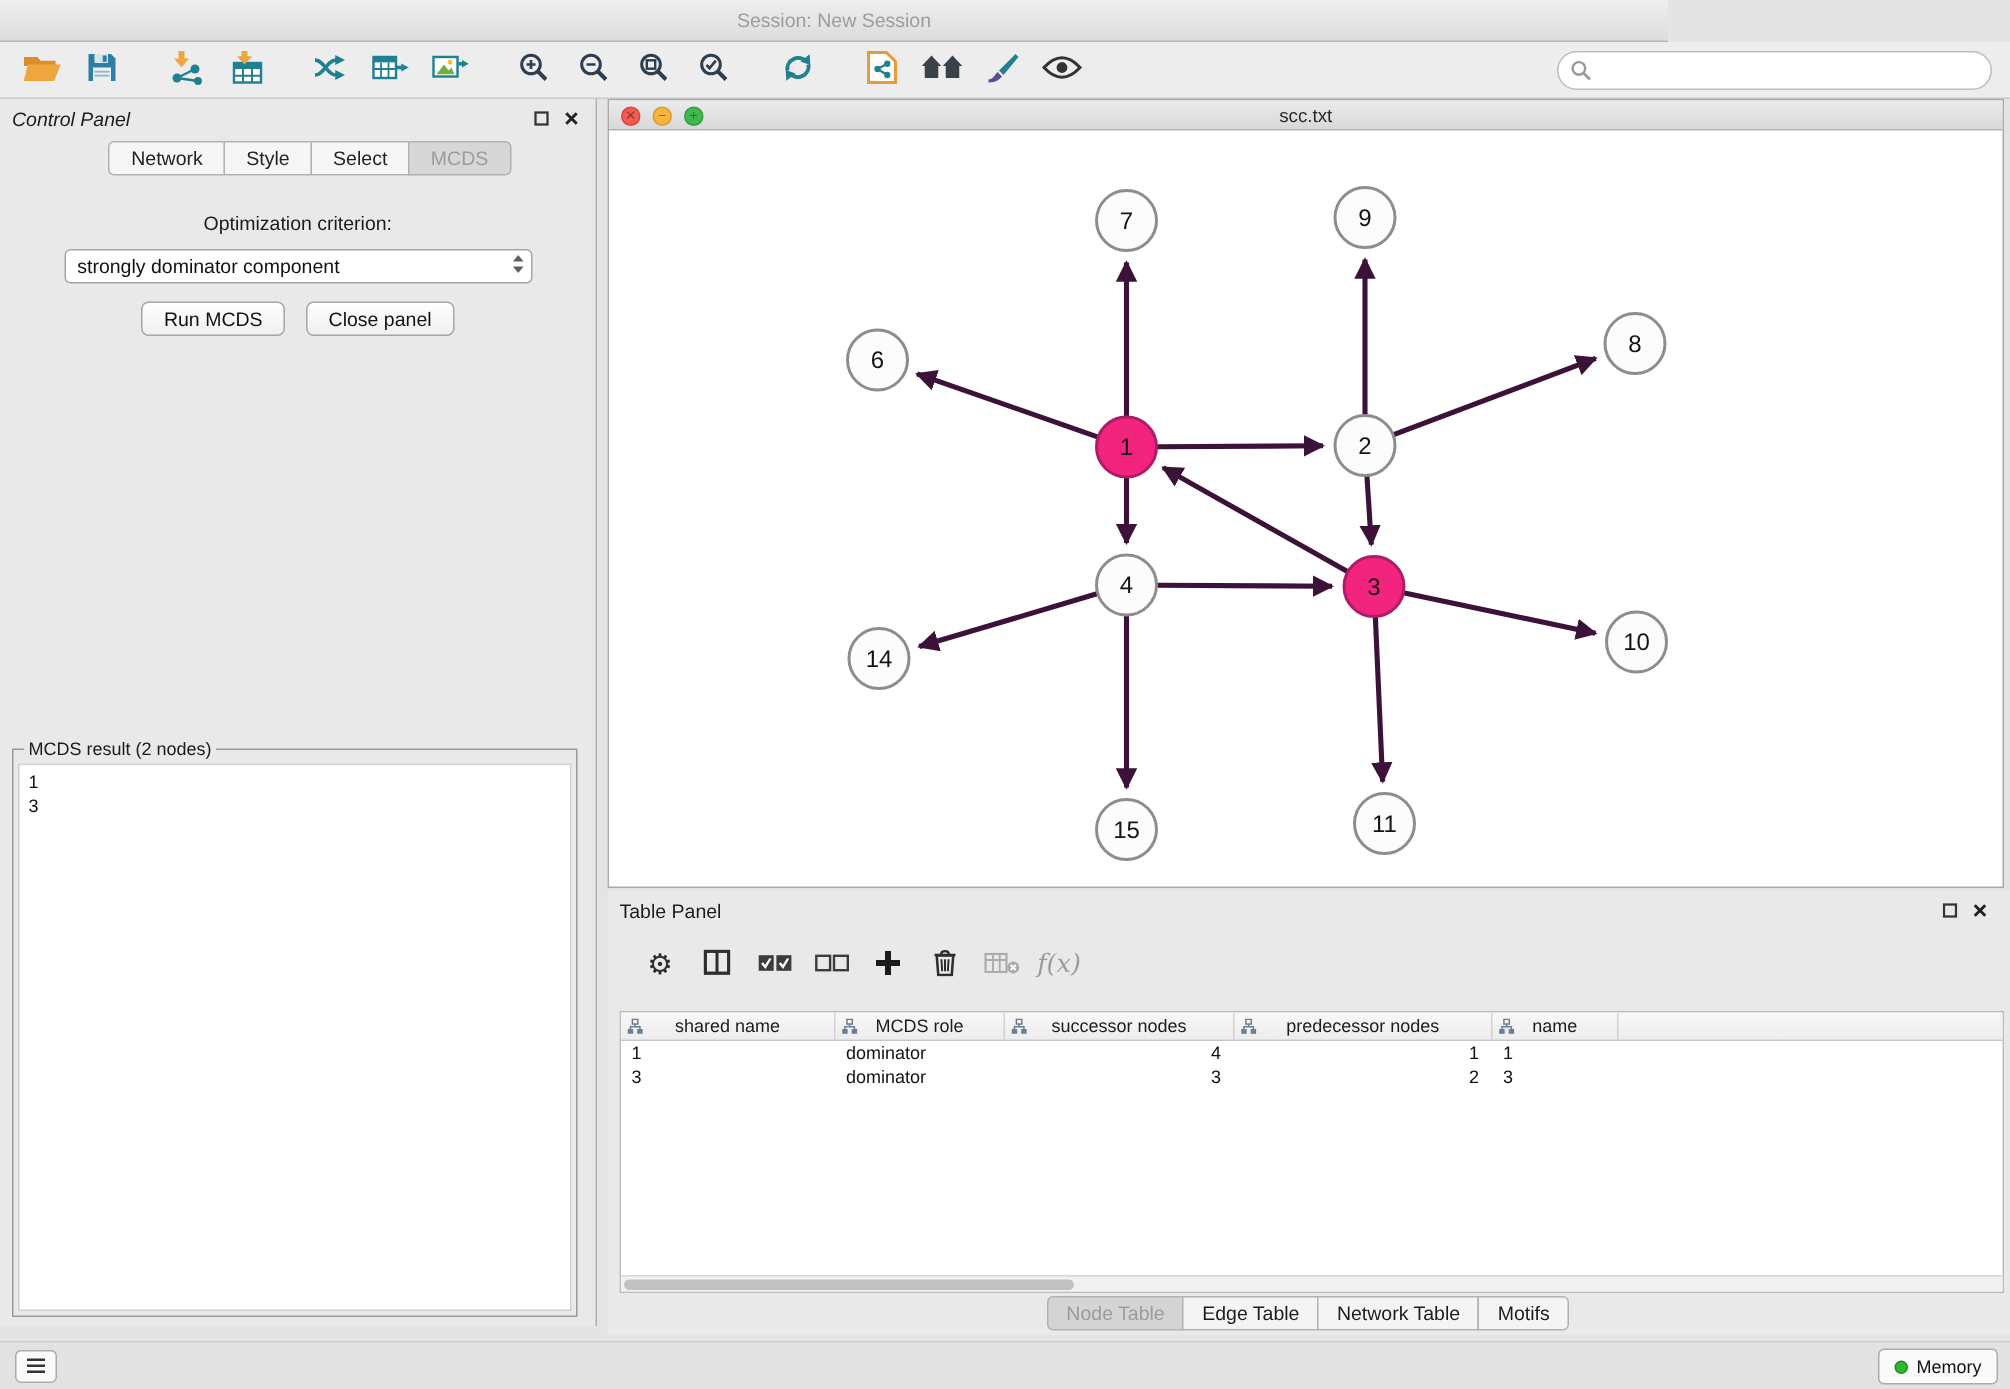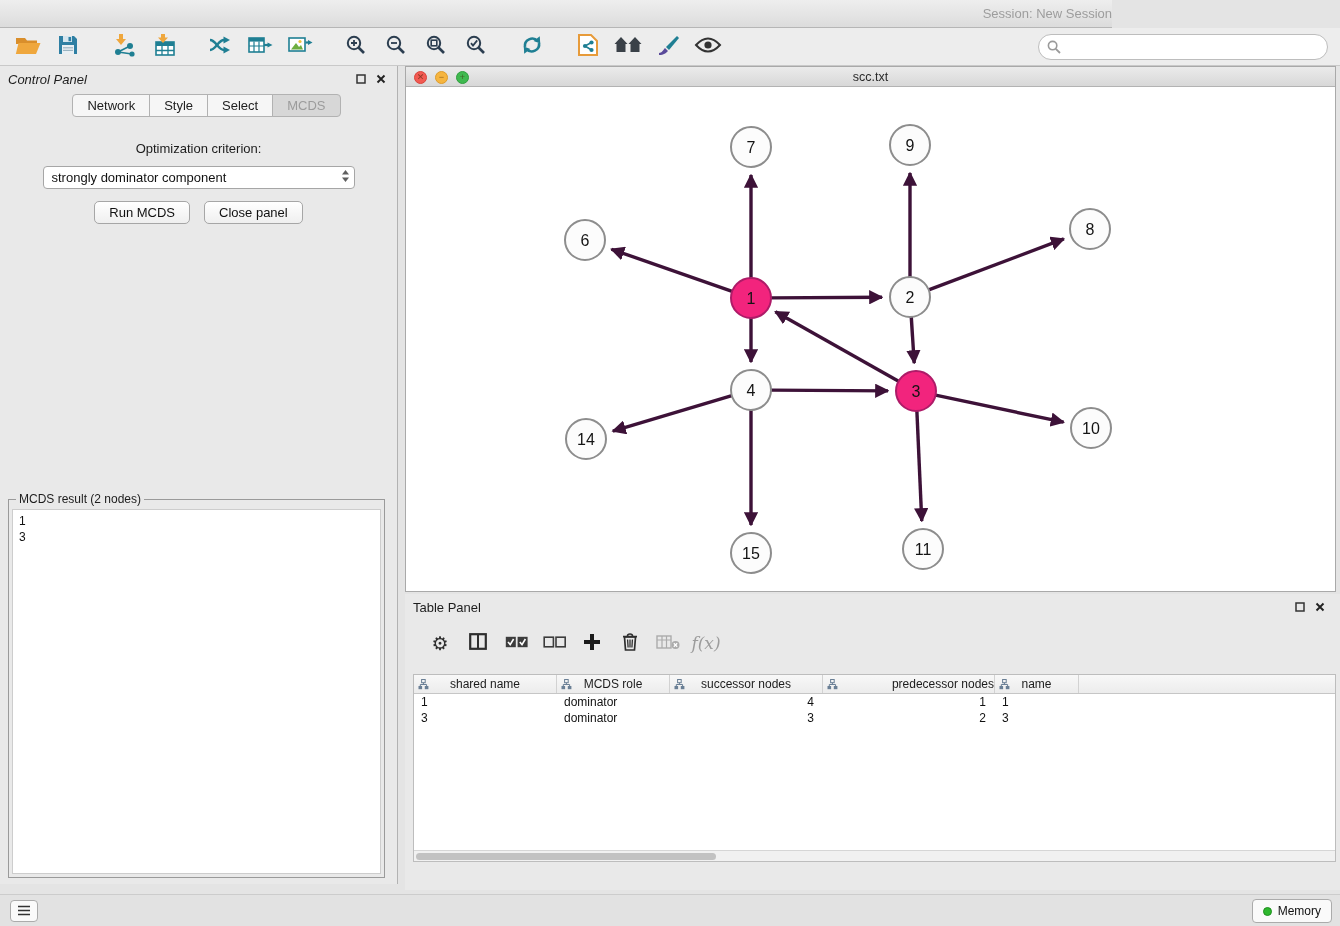--- a/index.html
+++ b/index.html
@@ -3,21 +3,21 @@
 <meta charset="utf-8">
 <style>
   * { box-sizing: border-box; margin: 0; padding: 0; }
   html,body { width:1340px; height:926px; }
   body { font-family: "Liberation Sans", sans-serif; background:#e4e4e4; overflow:hidden; }
   .app { position:relative; width:1340px; height:926px; background:#e4e4e4; }
 
   
   .titlebar { position:absolute; left:0; top:0; width:1112px; height:28px;
     background:linear-gradient(#eeeeee,#dcdcdc); border-bottom:1px solid #b6b6b6;
-    display:flex; align-items:center; justify-content:flex-end; color:#9d9d9d; font-size:13px; }
+    display:flex; align-items:center; justify-content:center; color:#9d9d9d; font-size:13px; }
 
   
   .toolbar { position:absolute; left:0; top:28px; width:1340px; height:38px;
     background:#ededed; border-bottom:1px solid #c9c9c9; display:flex; align-items:center; padding-left:8px; }
   .tbtn { width:40px; height:32px; background:transparent; border:none; display:flex;
     align-items:center; justify-content:center; cursor:pointer; }
   .tsep { width:16px; height:1px; }
   .search-wrap { position:absolute; right:12px; top:6px; width:290px; height:26px; }
   .search-wrap input { width:100%; height:100%; border:1px solid #bdbdbd; border-radius:13px;
     padding:0 10px 0 28px; font-size:13px; background:#fff; outline:none; }
@@ -452,21 +452,21 @@
           </div>
           <div class="th" style="width: 153px;">
             <svg class="sort-ic" width="11" height="11" viewBox="0 0 11 11">
               <rect x="3.6" y="0.5" width="3.6" height="3.2" fill="none" stroke="#6a7f95"></rect>
               <rect x="0.5" y="7" width="3.6" height="3.2" fill="#6a7f95"></rect>
               <rect x="6.8" y="7" width="3.6" height="3.2" fill="#6a7f95"></rect>
               <path d="M5.4 3.7 v1.8 M2.3 7 v-1.5 h6.3 V7" stroke="#6a7f95" fill="none"></path>
             </svg>
             <span class="th-label">successor nodes</span>
           </div>
-          <div class="th" style="width: 172px; justify-content: flex-end;">
+          <div class="th" style="width: 172px;">
             <svg class="sort-ic" width="11" height="11" viewBox="0 0 11 11">
               <rect x="3.6" y="0.5" width="3.6" height="3.2" fill="none" stroke="#6a7f95"></rect>
               <rect x="0.5" y="7" width="3.6" height="3.2" fill="#6a7f95"></rect>
               <rect x="6.8" y="7" width="3.6" height="3.2" fill="#6a7f95"></rect>
               <path d="M5.4 3.7 v1.8 M2.3 7 v-1.5 h6.3 V7" stroke="#6a7f95" fill="none"></path>
             </svg>
             <span class="th-label">predecessor nodes</span>
           </div>
           <div class="th" style="width: 84px;">
             <svg class="sort-ic" width="11" height="11" viewBox="0 0 11 11">
@@ -491,20 +491,26 @@
             <div class="td" style="width: 113px; text-align: left;">dominator</div>
             <div class="td" style="width: 153px; text-align: right;">3</div>
             <div class="td" style="width: 172px; text-align: right;">2</div>
             <div class="td" style="width: 84px; text-align: left;">3</div>
           </div>
         </div>
       <div class="hscroll">
           <div class="thumb"></div>
         </div>
     </div>
+    <div class="tp-tabs">
+      <div class="tp-tab active">Node Table</div>
+      <div class="tp-tab">Edge Table</div>
+      <div class="tp-tab">Network Table</div>
+      <div class="tp-tab">Motifs</div>
+    </div>
   </div>
 
   <div class="statusbar">
     <button class="list-btn">
       <span><svg width="14" height="11" viewBox="0 0 14 11">
             <path d="M1 1.5 h12 M1 5.5 h12 M1 9.5 h12" stroke="#333" stroke-width="1.7"></path>
           </svg></span>
     </button>
     <button class="memory-btn">
       <span class="memory-dot"></span>

